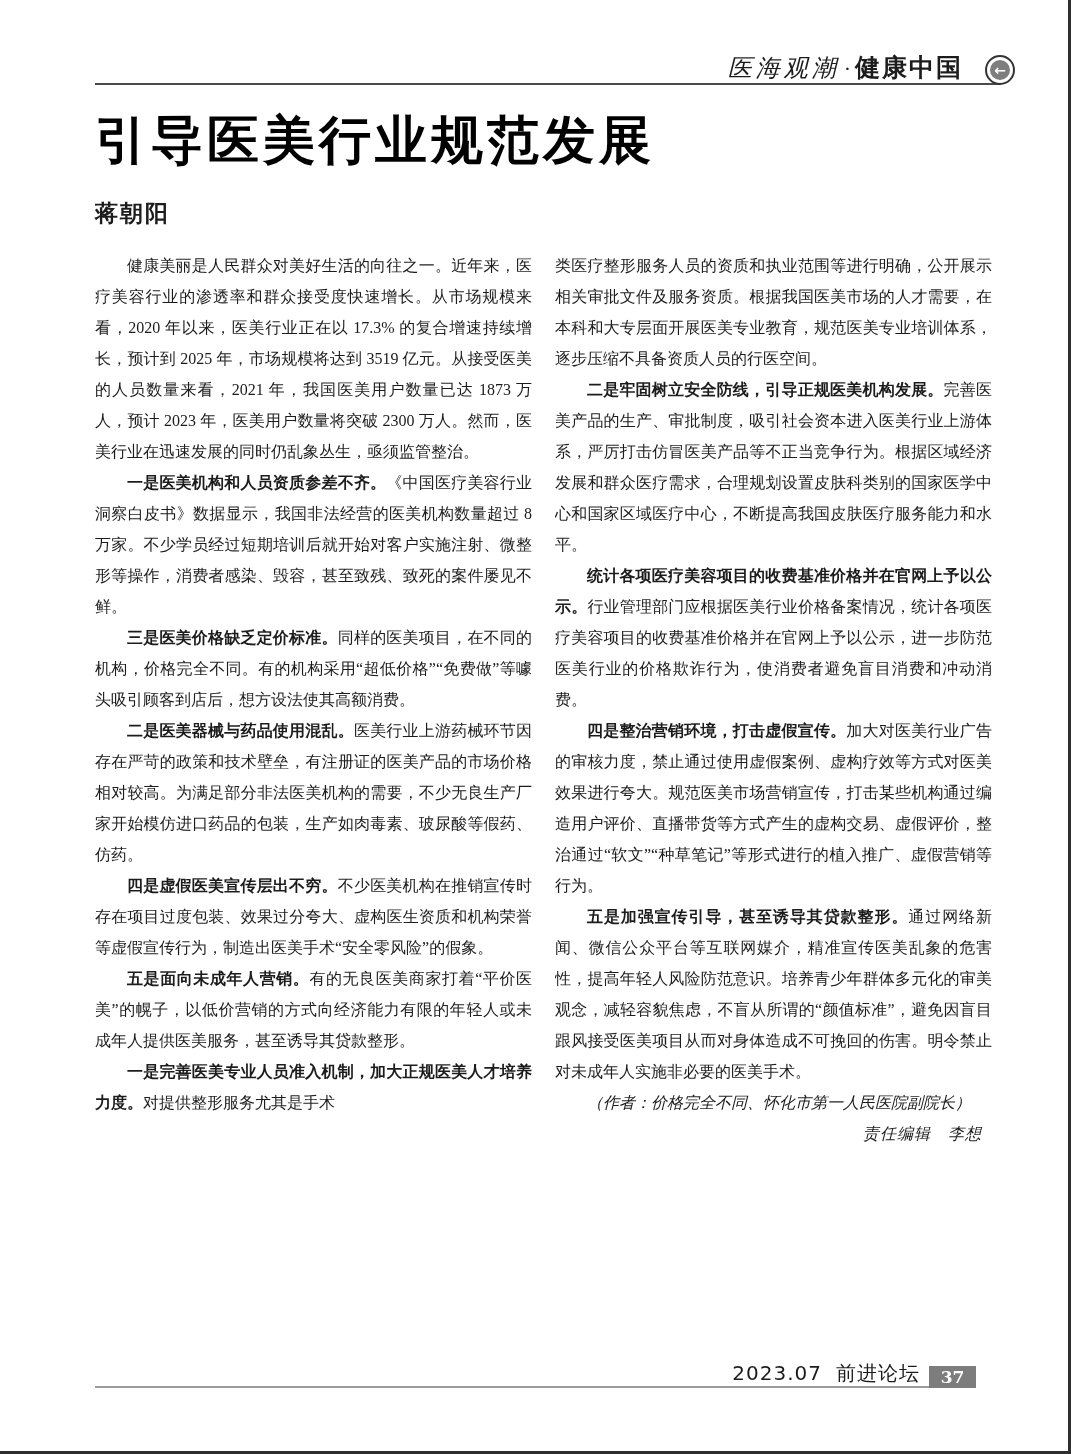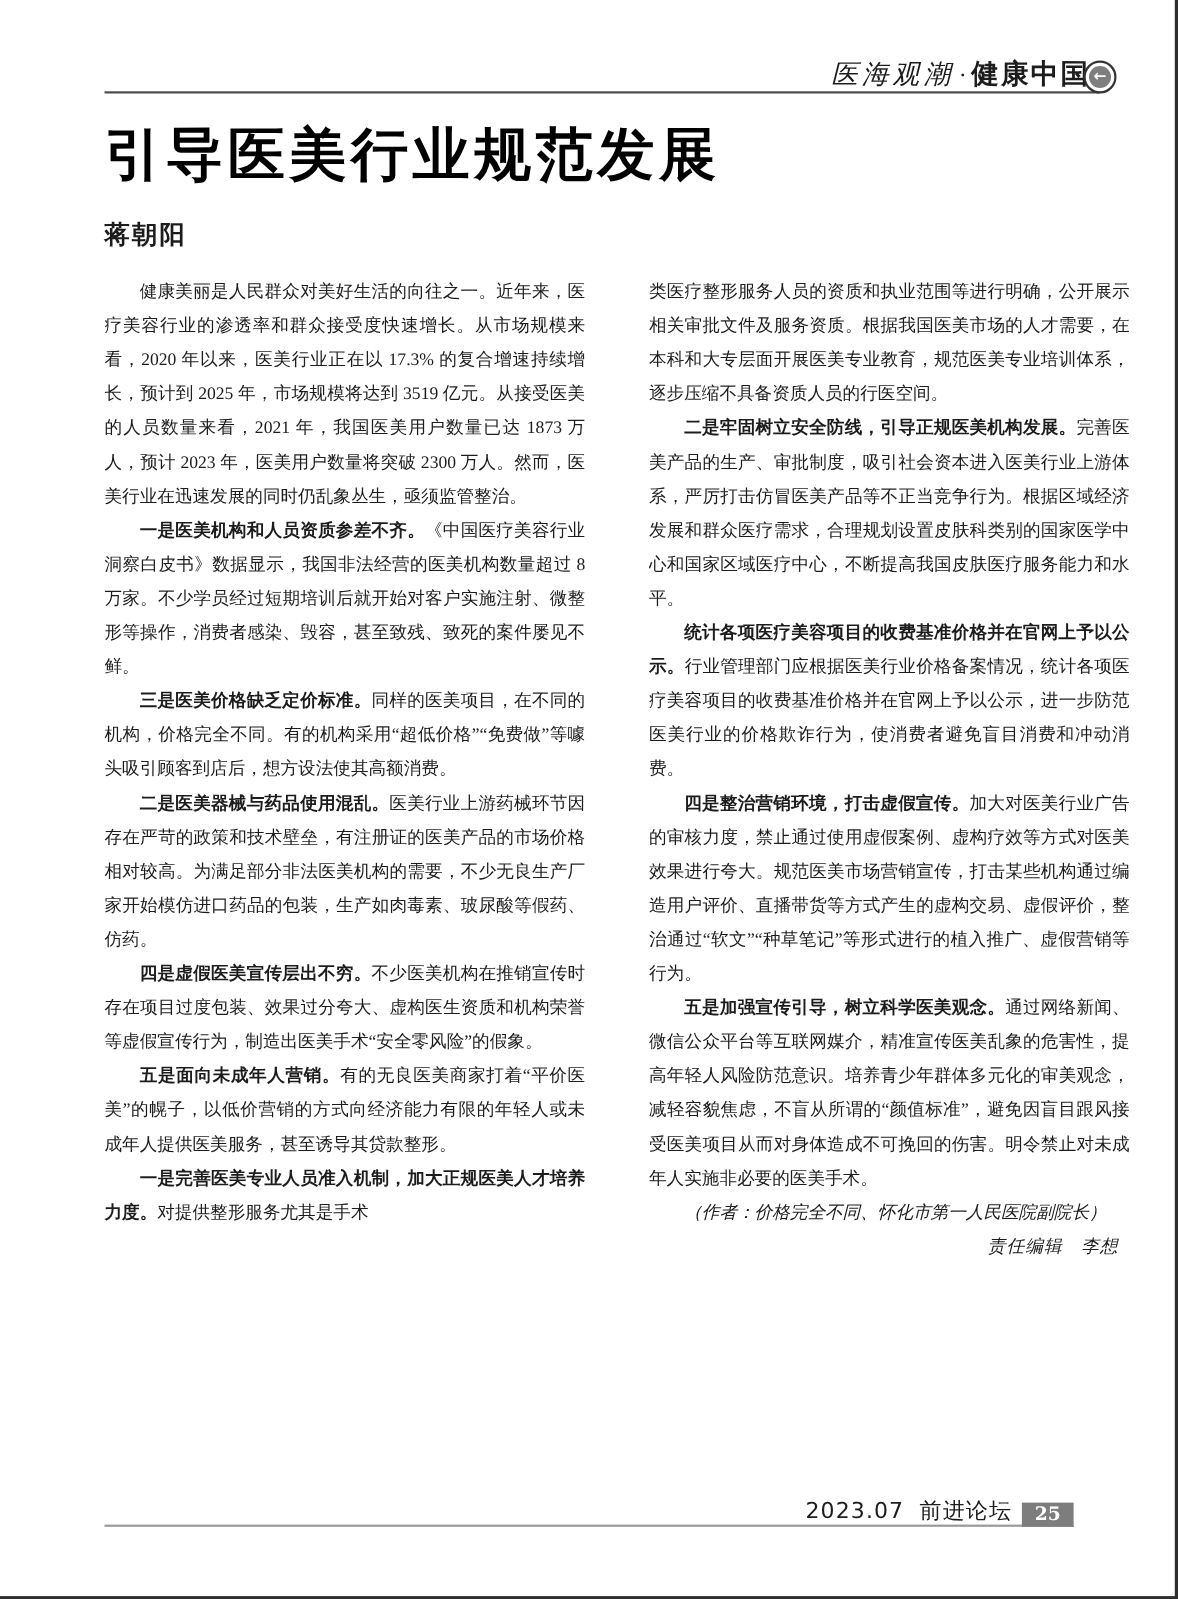--- a/index.html
+++ b/index.html
@@ -10,21 +10,21 @@
     overflow:hidden;
     font-family:"Liberation Serif", serif;
     color:#1c1c1c;
   }
   
   .edge-right{position:absolute;right:0;top:0;width:3px;height:100%;background:#2e2e2e;}
   .edge-bottom{position:absolute;left:0;bottom:0;width:100%;height:3px;background:#2e2e2e;}
 
   
   .header-text{
-    position:absolute;top:52px;right:80px;
+    position:absolute;top:52px;right:108px;
     white-space:nowrap;line-height:30px;
   }
   .header-light{font-family:"Liberation Serif", serif;font-style:italic;font-size:24px;letter-spacing:4px;}
   .header-sep{font-size:22px;padding:0 4px;}
   .header-bold{font-family:"Liberation Sans", sans-serif;font-weight:bold;font-size:25px;letter-spacing:2px;}
   .header-rule{position:absolute;left:95px;top:83px;width:905px;height:2px;background:#4a4a4a;}
   .header-badge{
     position:absolute;left:985px;top:55px;width:30px;height:30px;
     border:2px solid #333;border-radius:50%;background:#fff;
     box-sizing:border-box;
@@ -50,21 +50,21 @@
     font-weight:bold;font-size:23px;letter-spacing:2px;
   }
 
   
   .col{
     position:absolute;top:250px;width:437px;height:1096px;
     font-size:16px;line-height:31px;
     text-align:justify;overflow:hidden;
   }
   .col-left{left:95px;}
-  .col-right{left:555px;margin-left:35px;}
+  .col-right{left:555px;}
   .col p{margin:0;text-indent:2em;}
   .col p.no-indent{text-indent:0;}
   .lead{
     font-family:"Liberation Sans", sans-serif;
     font-weight:bold;font-style:normal;
   }
   .kai{font-style:italic;}
   .editor{font-style:italic;text-align:right;text-indent:0;padding-right:10px;letter-spacing:1px;}
 
   
@@ -105,26 +105,26 @@
       <p><b class="lead">二是医美器械与药品使用混乱。</b><span>医美行业上游药械环节因存在严苛的政策和技术壁垒，有注册证的医美产品的市场价格相对较高。为满足部分非法医美机构的需要，不少无良生产厂家开始模仿进口药品的包装，生产如肉毒素、玻尿酸等假药、仿药。</span></p>
       <p><b class="lead">四是虚假医美宣传层出不穷。</b><span>不少医美机构在推销宣传时存在项目过度包装、效果过分夸大、虚构医生资质和机构荣誉等虚假宣传行为，制造出医美手术“安全零风险”的假象。</span></p>
       <p><b class="lead">五是面向未成年人营销。</b><span>有的无良医美商家打着“平价医美”的幌子，以低价营销的方式向经济能力有限的年轻人或未成年人提供医美服务，甚至诱导其贷款整形。</span></p>
       <p><b class="lead">一是完善医美专业人员准入机制，加大正规医美人才培养力度。</b><span>对提供整形服务尤其是手术</span></p>
     </div>
   <div class="col col-right">
       <p class="no-indent"><span>类医疗整形服务人员的资质和执业范围等进行明确，公开展示相关审批文件及服务资质。根据我国医美市场的人才需要，在本科和大专层面开展医美专业教育，规范医美专业培训体系，逐步压缩不具备资质人员的行医空间。</span></p>
       <p><b class="lead">二是牢固树立安全防线，引导正规医美机构发展。</b><span>完善医美产品的生产、审批制度，吸引社会资本进入医美行业上游体系，严厉打击仿冒医美产品等不正当竞争行为。根据区域经济发展和群众医疗需求，合理规划设置皮肤科类别的国家医学中心和国家区域医疗中心，不断提高我国皮肤医疗服务能力和水平。</span></p>
       <p><b class="lead">统计各项医疗美容项目的收费基准价格并在官网上予以公示。</b><span>行业管理部门应根据医美行业价格备案情况，统计各项医疗美容项目的收费基准价格并在官网上予以公示，进一步防范医美行业的价格欺诈行为，使消费者避免盲目消费和冲动消费。</span></p>
       <p><b class="lead">四是整治营销环境，打击虚假宣传。</b><span>加大对医美行业广告的审核力度，禁止通过使用虚假案例、虚构疗效等方式对医美效果进行夸大。规范医美市场营销宣传，打击某些机构通过编造用户评价、直播带货等方式产生的虚构交易、虚假评价，整治通过“软文”“种草笔记”等形式进行的植入推广、虚假营销等行为。</span></p>
-      <p><b class="lead">五是加强宣传引导，树立科学医美观念。</b><span>通过网络新闻、微信公众平台等互联网媒介，精准宣传医美乱象的危害性，提高年轻人风险防范意识。培养青少年群体多元化的审美观念，减轻容貌焦虑，不盲从所谓的“颜值标准”，避免因盲目跟风接受医美项目从而对身体造成不可挽回的伤害。明令禁止对未成年人实施非必要的医美手术。</span></p>
+      <p><b class="lead">五是加强宣传引导，甚至诱导其贷款整形。</b><span>通过网络新闻、微信公众平台等互联网媒介，精准宣传医美乱象的危害性，提高年轻人风险防范意识。培养青少年群体多元化的审美观念，减轻容貌焦虑，不盲从所谓的“颜值标准”，避免因盲目跟风接受医美项目从而对身体造成不可挽回的伤害。明令禁止对未成年人实施非必要的医美手术。</span></p>
       <p class="kai"><span>（作者：价格完全不同、怀化市第一人民医院副院长）</span></p>
       <p class="editor"><span>责任编辑　李想</span></p>
     </div>
 
   <div class="footer-rule"></div>
   <div class="footer-text">
     <span class="footer-issue">2023.07</span><span class="footer-journal">前进论坛</span>
   </div>
-  <div class="page-number">25</div>
+  <div class="page-number">37</div>
 
   <div class="edge-right"></div>
   <div class="edge-bottom"></div>
 </div>
 
 </body></html>

